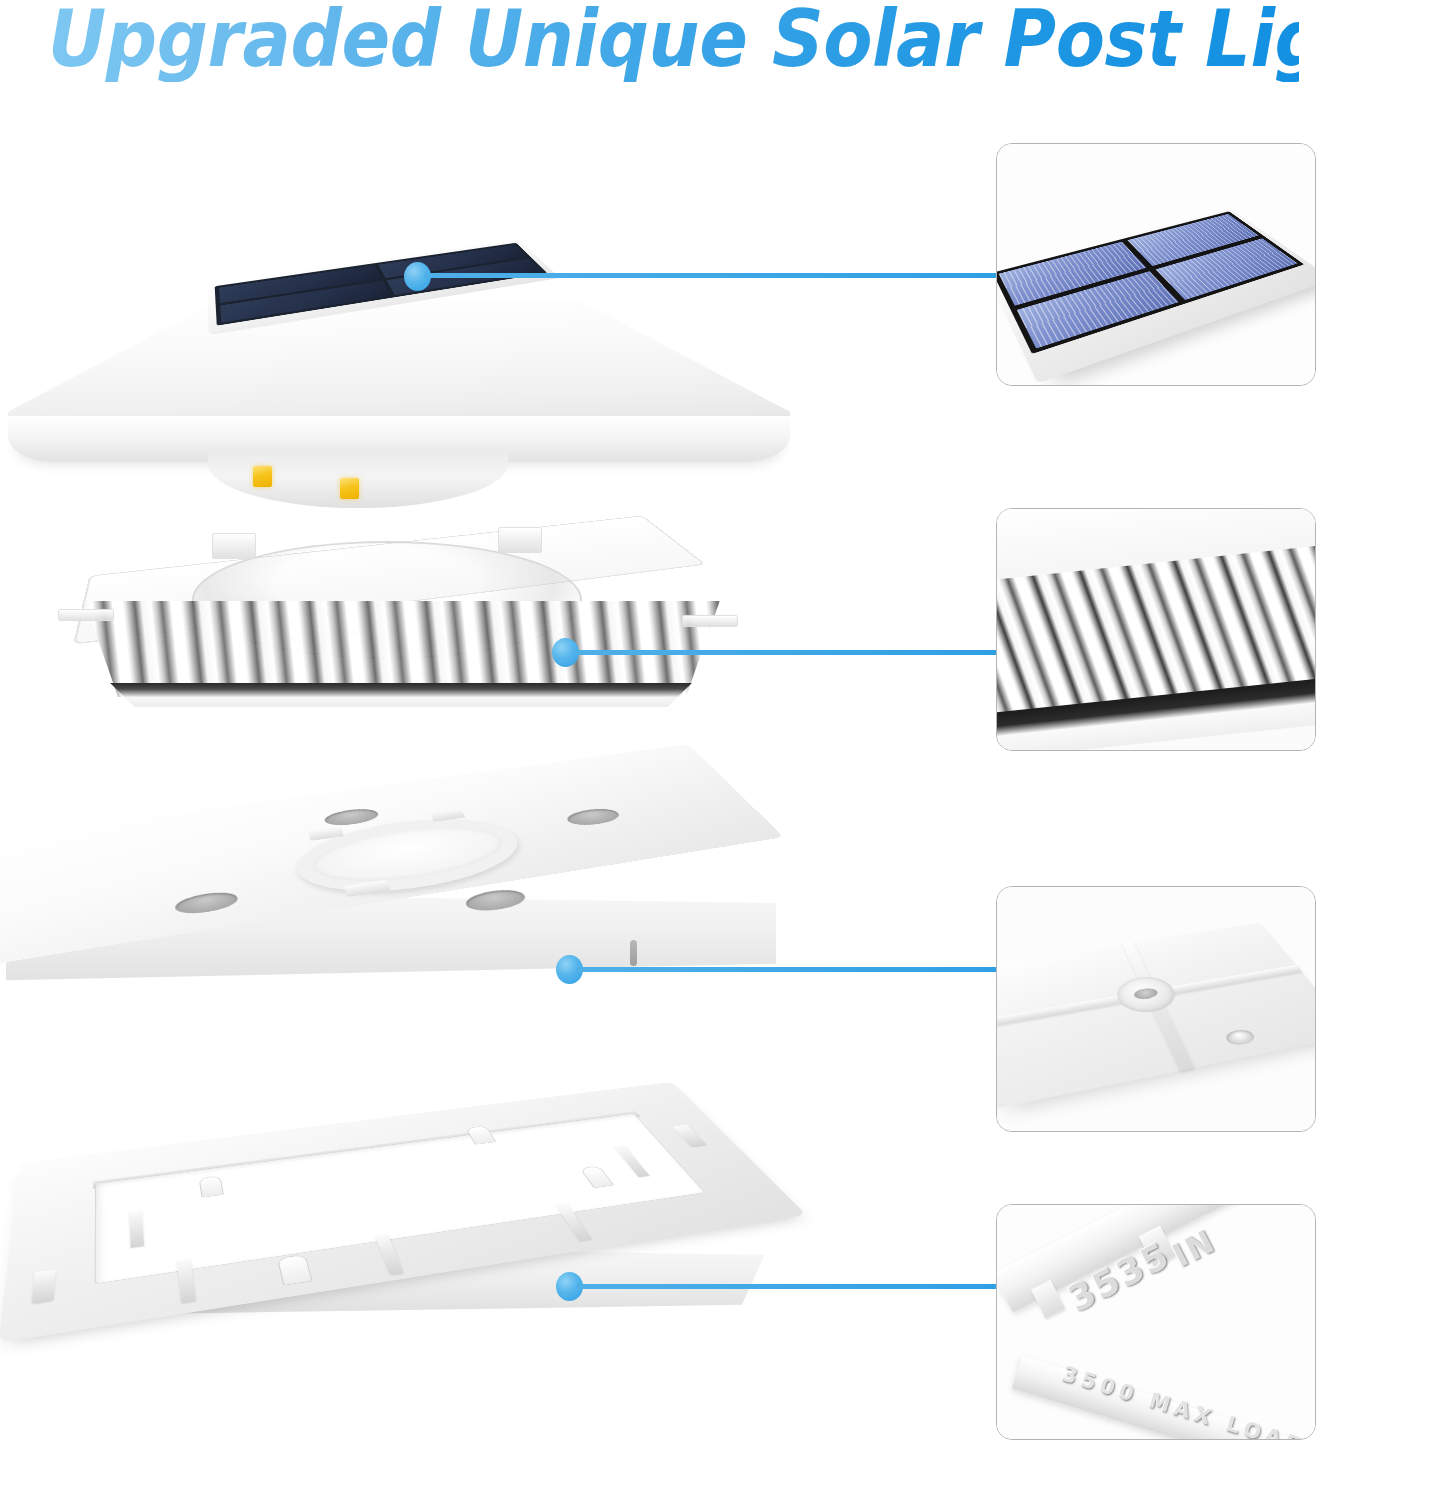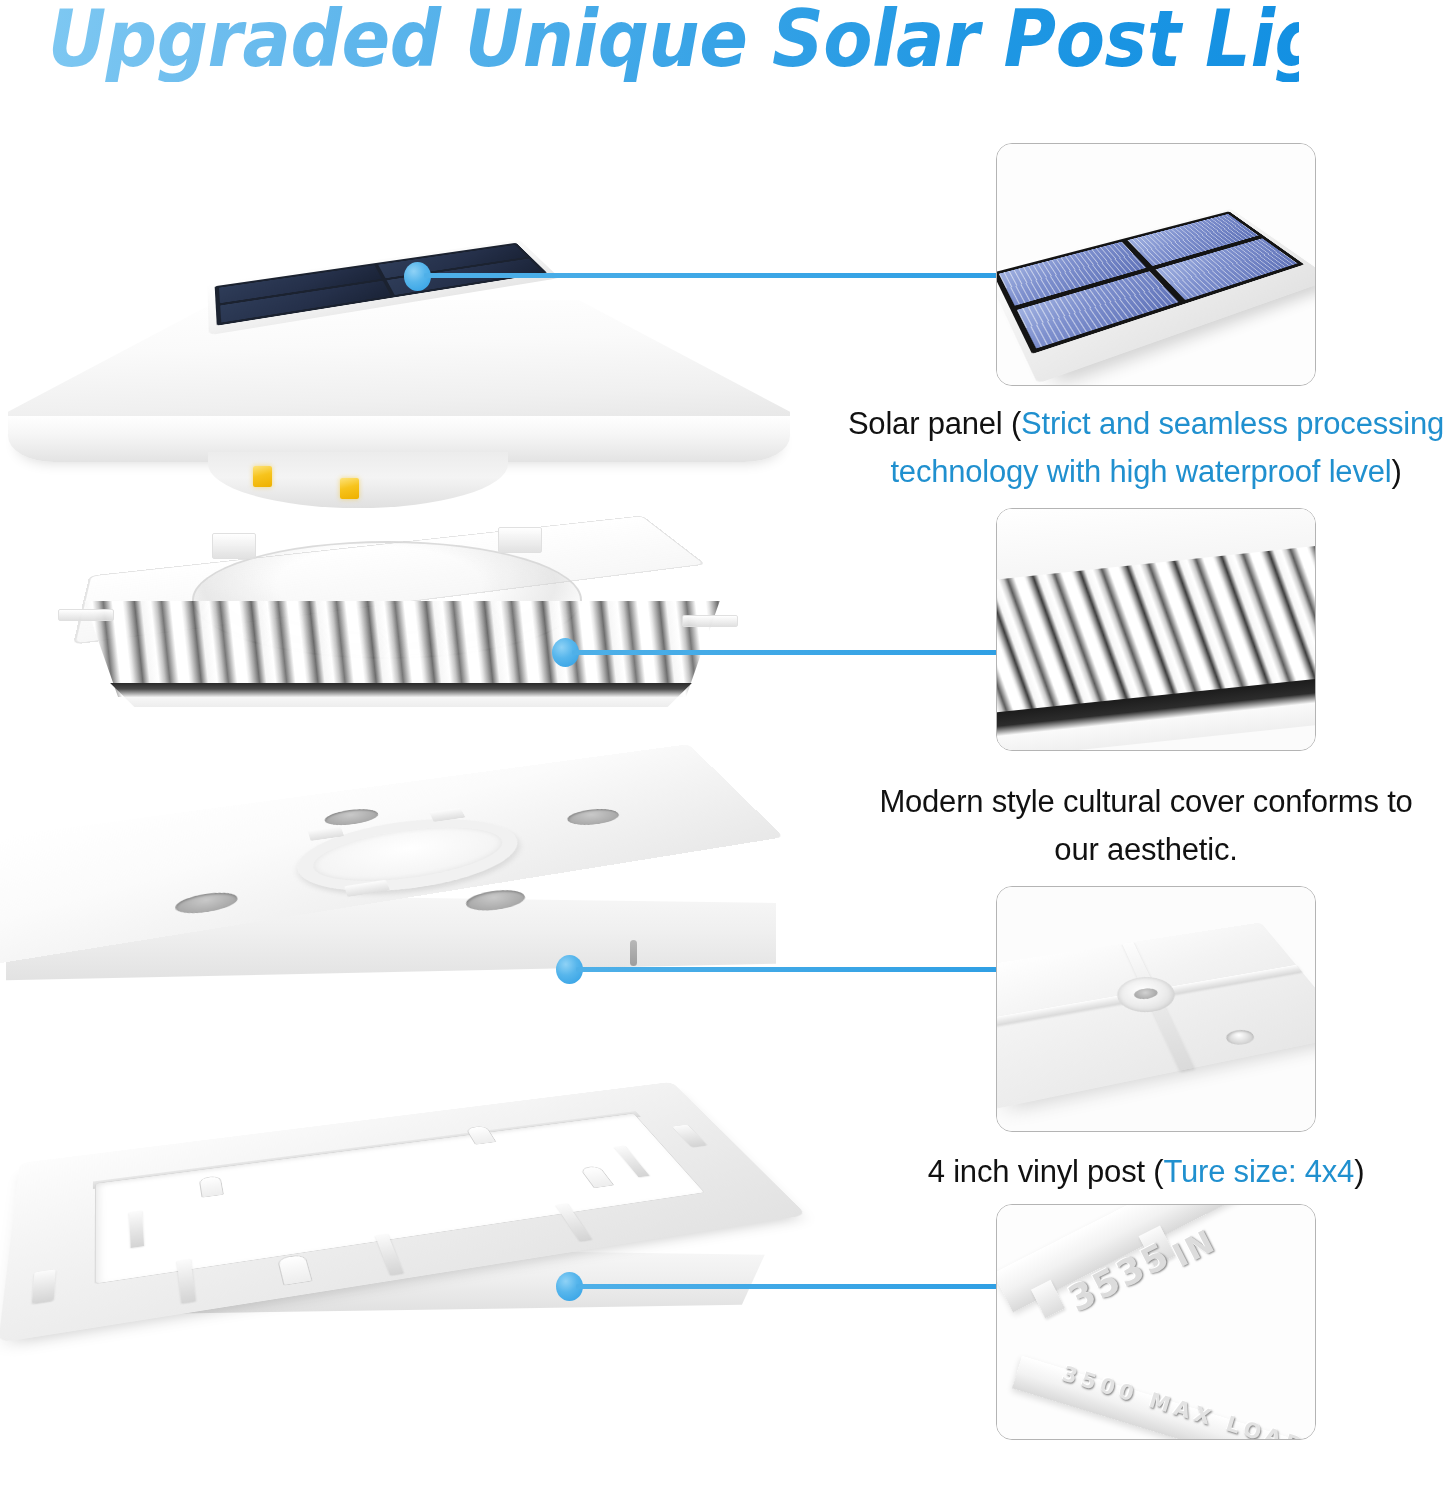--- a/index.html
+++ b/index.html
@@ -453,56 +453,43 @@
         <div class="sp-panel">
           <div class="sp-cell"></div>
           <div class="sp-cell"></div>
           <div class="sp-cell"></div>
           <div class="sp-cell"></div>
         </div>
       </div>
     </div>
   </div>
 
-  <div class="caption" style="left:846px; top:400px; width:600px;">
-    <span>Solar panel (</span><span class="hl">Strict and seamless processing</span>
-    <br>
-    <span class="hl">technology with high waterproof level</span><span>)</span>
-  </div>
 
   <div class="detail-box" style="left:996px; top:508px; width:320px; height:243px;">
     <div class="gl-scene">
       <div class="gl-top"></div>
       <div class="gl-band" style="top:52px; height:160px;">
         <div class="gl-ripple" style="inset:0;"></div>
       </div>
       <div class="gl-base"></div>
     </div>
   </div>
 
-  <div class="caption" style="left:846px; top:778px; width:600px;">
-    <span>Modern style cultural cover conforms to</span>
-    <br>
-    <span>our aesthetic.</span>
-  </div>
 
   <div class="detail-box" style="left:996px; top:886px; width:320px; height:246px;">
     <div class="vp-scene">
       <div class="vp-slab">
         <div class="vp-rib" style="left:0px;   top:92px;  width:330px; height:13px;"></div>
         <div class="vp-rib" style="left:160px; top:0px;   width:13px;  height:210px;"></div>
         <div class="vp-boss" style="left:132px; top:68px;"></div>
         <div class="vp-hole" style="left:214px; top:174px;"></div>
       </div>
     </div>
   </div>
 
-  <div class="caption" style="left:846px; top:1148px; width:600px;">
-    <span>4 inch vinyl post (</span><span class="hl">Ture size: 4x4</span><span>)</span>
-  </div>
 
   <div class="detail-box" style="left:996px; top:1204px; width:320px; height:236px;">
     <div class="wp-scene">
       <div class="wp-rail" style="left:6px; top:66px; width:330px; height:44px; transform:rotate(-27deg); transform-origin:left center;"></div>
       <div class="wp-rail" style="left:20px; top:150px; width:320px; height:34px; transform:rotate(17deg); transform-origin:left center;"></div>
       <div class="wp-tab" style="left:40px;  top:78px;  width:22px; height:32px; transform:rotate(-27deg);"></div>
       <div class="wp-tab" style="left:148px; top:24px;  width:24px; height:34px; transform:rotate(-27deg);"></div>
       <div class="wp-emboss" style="left:74px; top:76px; font-size:36px; transform:rotate(-27deg); transform-origin:left center;">3535</div>
       <div class="wp-emboss" style="left:178px; top:34px; font-size:32px; transform:rotate(-27deg); transform-origin:left center;">IN</div>
       <div class="wp-emboss" style="left:66px; top:156px; font-size:21px; color:#e3e3e3; transform:rotate(17deg); transform-origin:left center; letter-spacing:5px;">3500 MAX LOAD 4.4 lb</div>

